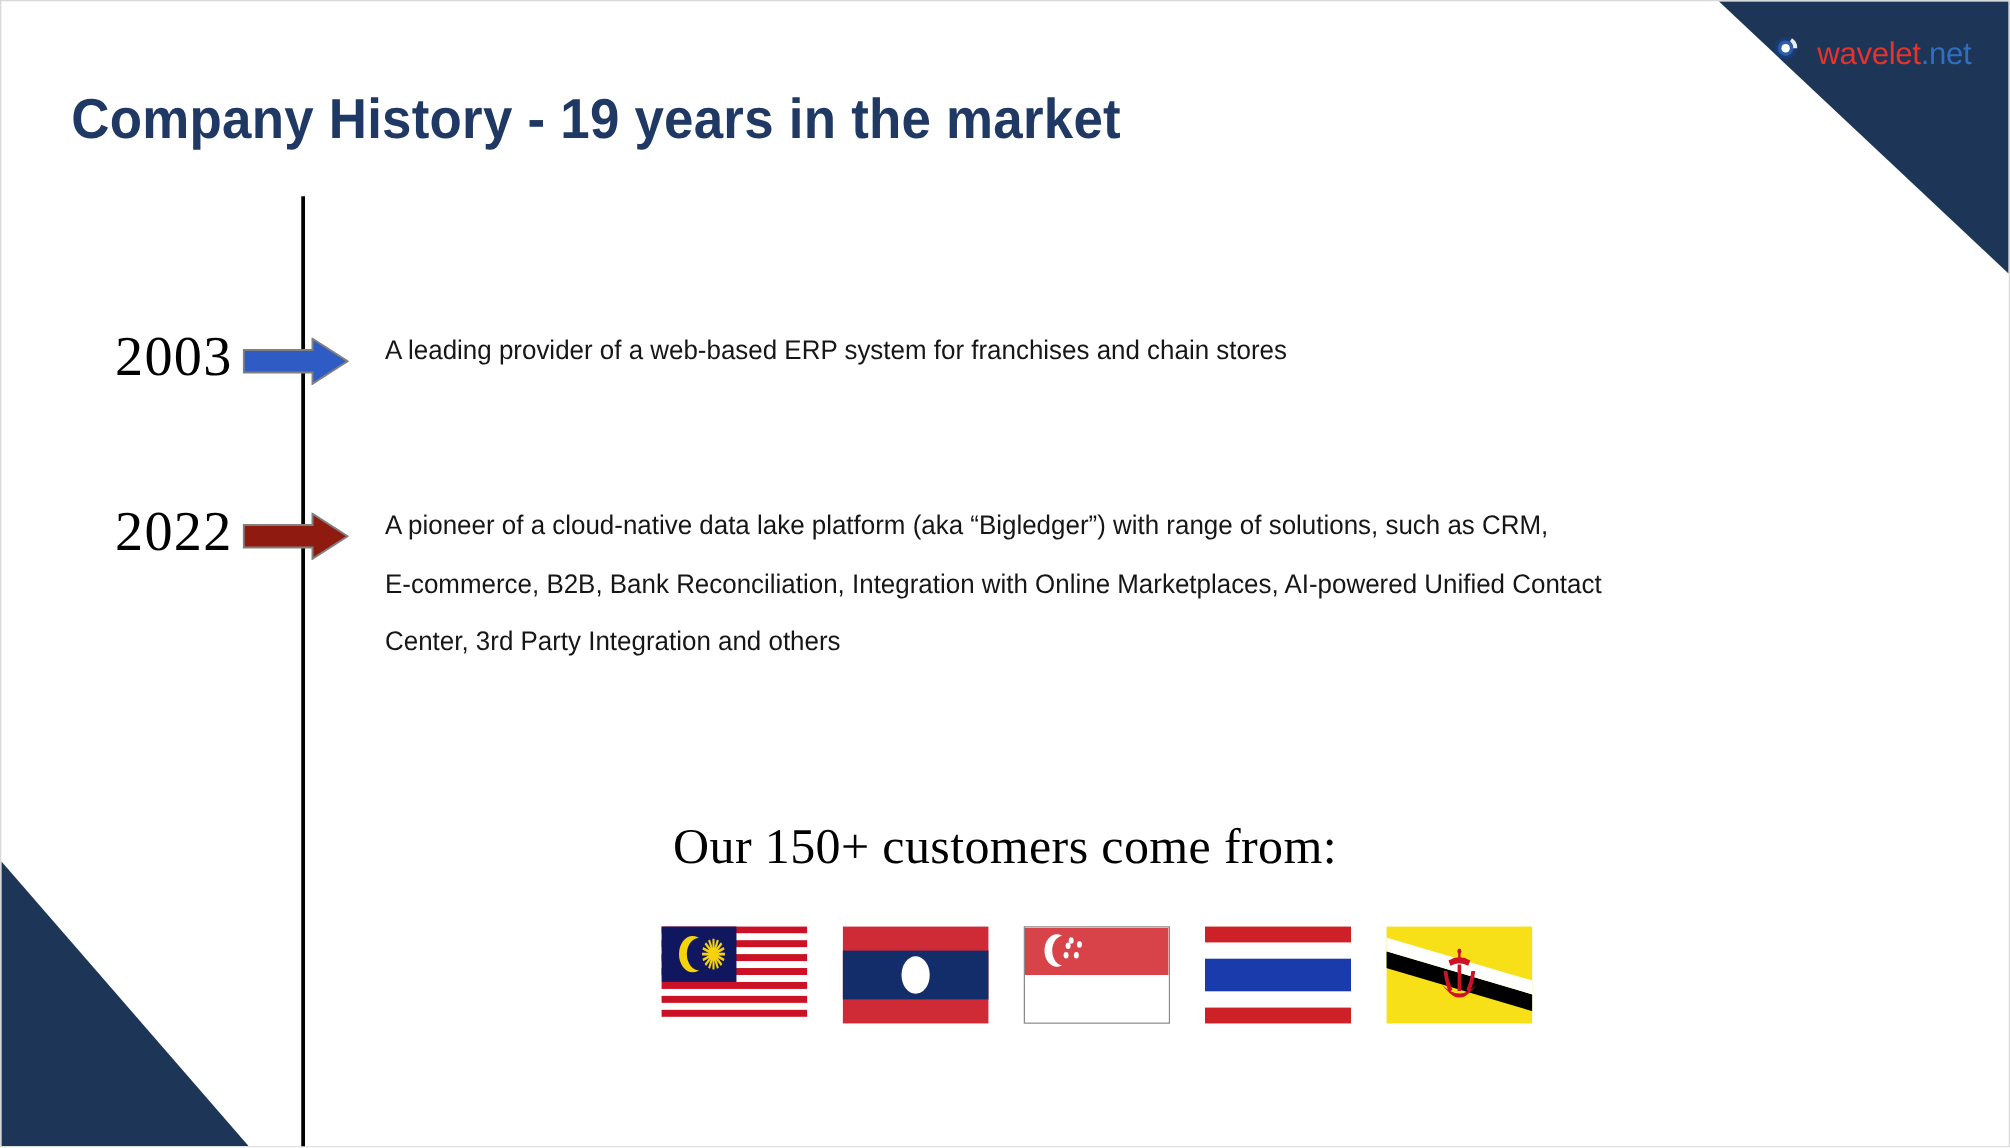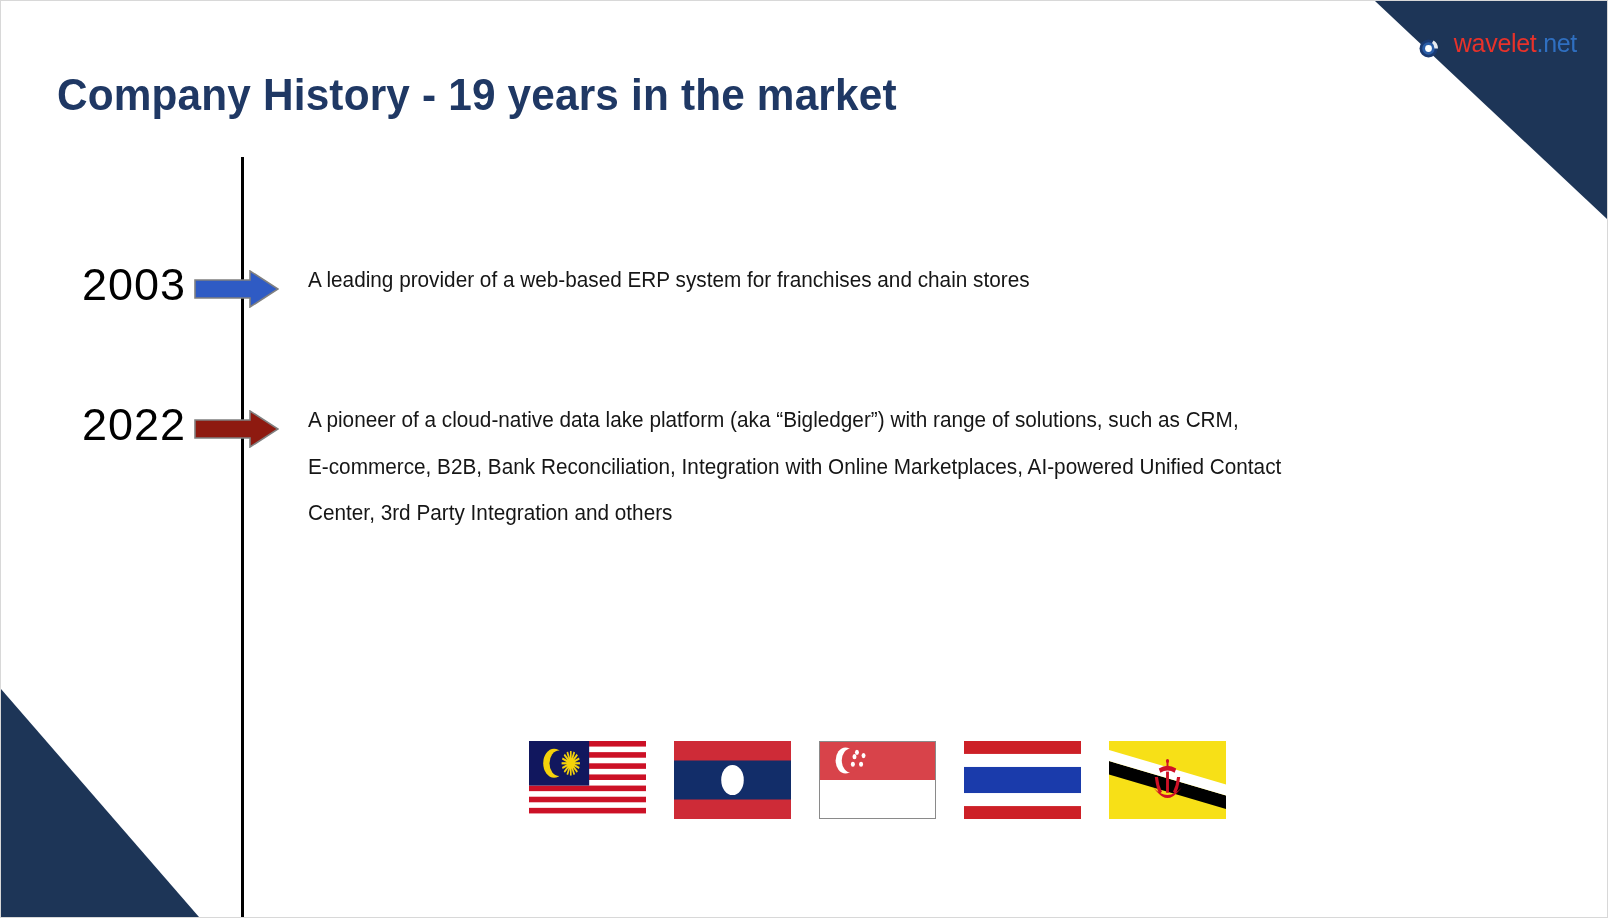--- a/index.html
+++ b/index.html
@@ -43,21 +43,21 @@
     -webkit-clip-path: polygon(0 0, 0 100%, 100% 100%);
     clip-path: polygon(0 0, 0 100%, 100% 100%);
   }
 
   
   .logo {
     position: absolute;
     top: 28px;
     right: 30px;
     display: flex;
-    align-items: flex-end;
+    align-items: flex-start;
     gap: 16px;
     z-index: 5;
   }
   .logo-mark {
     width: 19px;
     height: 19px;
     position: relative;
     display: inline-block;
   }
   .logo-text {
@@ -104,21 +104,21 @@
   }
   .tl-row.row-2003 { top: 256px; }
   .tl-row.row-2015 { top: 396px; }
 
   .year {
     position: absolute;
     left: 60px;
     top: 0;
     width: 125px;
     text-align: right;
-    font-family: Liberation Sans, sans-serif;
+    font-family: Liberation Serif, serif;
     font-size: 45px;
     color: #000000;
     line-height: 56px;
     letter-spacing: 1px;
   }
 
   .arrow {
     position: absolute;
     left: 193px;
     top: 13px;
@@ -215,20 +215,21 @@
         <polygon points="1,10 56,10 56,1 84,19 56,37 56,28 1,28" fill="#8e1a10" stroke="#808080" stroke-width="1.6"></polygon>
       </svg>
     </div>
     <div class="tl-text">
       <p>A pioneer of  a cloud-native data lake platform (aka “Bigledger”)  with range of solutions, such as CRM,</p>
       <p>E-commerce, B2B, Bank Reconciliation, Integration with Online Marketplaces, AI-powered Unified Contact</p>
       <p>Center, 3rd Party Integration and others</p>
     </div>
   </div>
 
+  <div class="customers-heading">Our 150+ customers come from:</div>
 
   <div class="flags-row">
 
     <div class="flag my">
       <svg viewBox="0 0 140 70" preserveAspectRatio="none">
         <rect width="140" height="70" fill="#ffffff"></rect>
         <g fill="#cc1126">
           <rect y="0" width="140" height="5"></rect>
           <rect y="10" width="140" height="5"></rect>
           <rect y="20" width="140" height="5"></rect>

